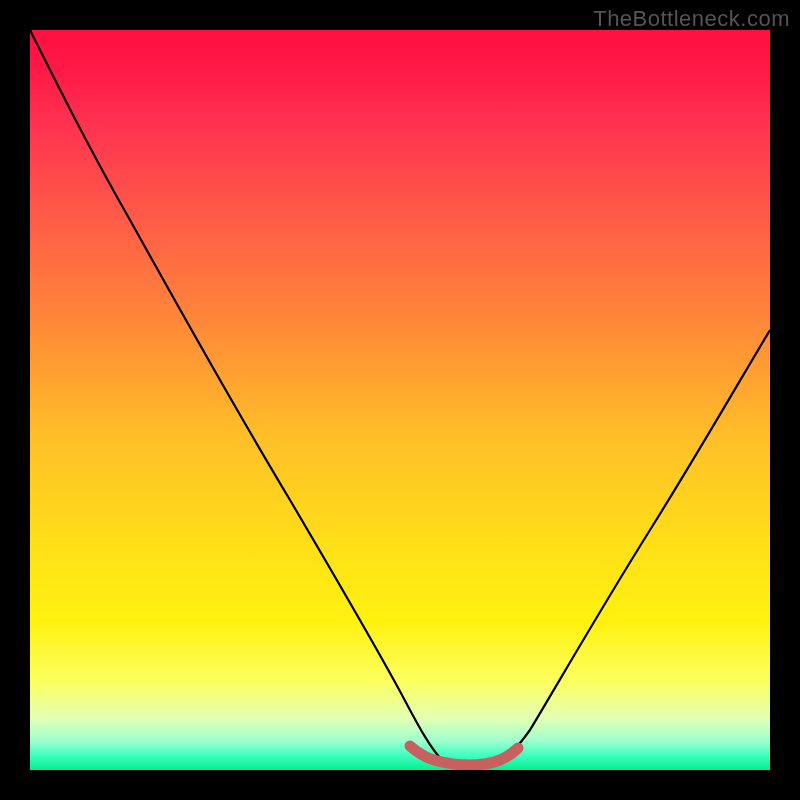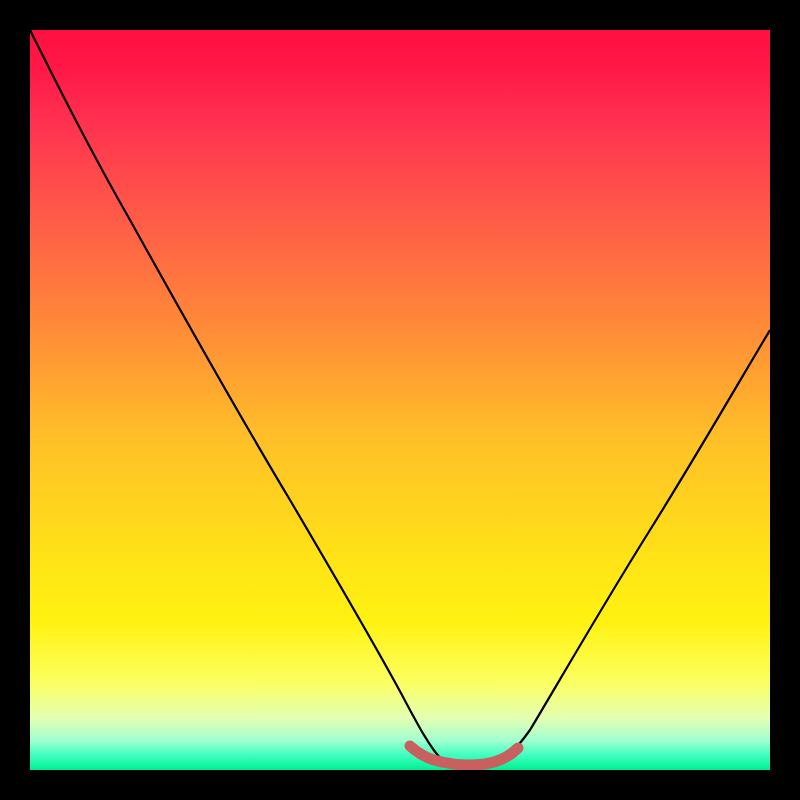--- a/index.html
+++ b/index.html
@@ -64,20 +64,21 @@
     top: 0;
     width: 100%;
     height: 100%;
   }
 </style>
 </head>
 <body>
 
 <div class="frame">
 
+  <div class="watermark">TheBottleneck.com</div>
 
   <div class="plot-area">
     <div class="gradient"></div>
 
     <svg class="curve" viewBox="0 0 740 740" preserveAspectRatio="none">
       <path fill="none" stroke="#000" stroke-width="2.2" d="M 0 0
                C 30 60, 60 120, 100 190
                C 150 280, 200 370, 260 470
                C 310 555, 345 615, 372 665
                C 388 695, 400 718, 412 730

